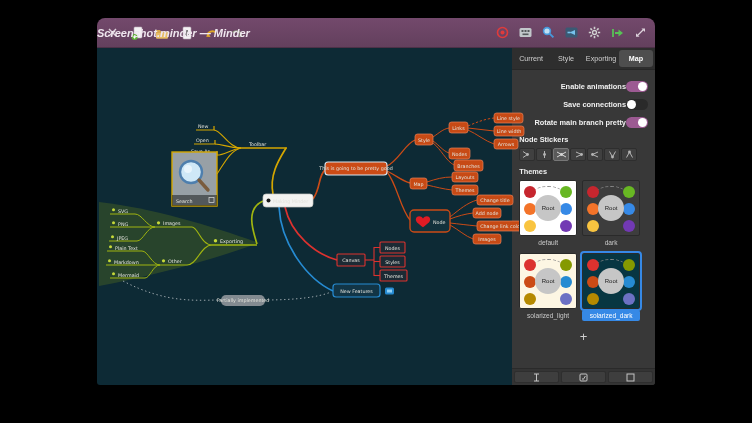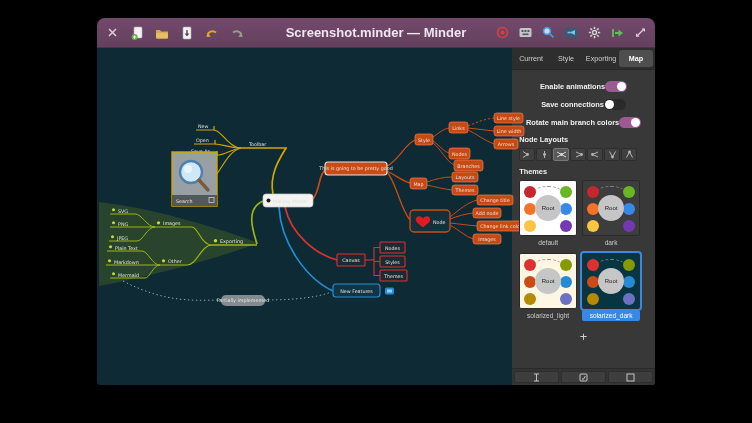--- a/index.html
+++ b/index.html
@@ -7,35 +7,35 @@
               font-family:"Liberation Sans","DejaVu Sans",sans-serif; }
   .window { position:absolute; left:97px; top:18px; width:558px; height:367px;
             border-radius:8px 8px 3px 3px; overflow:hidden; box-shadow:0 0 14px rgba(0,0,0,.8); }
 
   
   .titlebar { position:relative; height:30px; background:linear-gradient(#73496c,#63405d);
               border-bottom:1px solid #4d3148; display:flex; align-items:center; }
   .tb-left { display:flex; align-items:center; gap:9px; padding-left:7px; }
   .tb-right { position:absolute; right:7px; display:flex; align-items:center; gap:7px; }
   .tb-btn { width:16px; height:16px; display:flex; align-items:center; justify-content:center; cursor:default; }
-  .title { position:absolute; left:0; right:0; text-align:center; color:#efe6ee; font-size:13px; font-weight:bold; pointer-events:none; }
+  .title { position:absolute; left:0; right:0; text-align:left; color:#efe6ee; font-size:11px; font-weight:bold; pointer-events:none;font-style:italic; }
 
   
   .content { display:flex; height:337px; }
   .canvas { position:relative; width:430px; height:337px; background:#0d2a35; }
   .canvas svg { position:absolute; inset:0; }
   .mindmap text { font-family:"DejaVu Sans",sans-serif; font-size:4.8px; fill:#e3e3dc; }
 
   
   .sidebar { width:148px; height:337px; background:#383838; display:flex; flex-direction:column; color:#e8e8e8; }
   .tabs { display:flex; background:#2e2e2e; border-bottom:1px solid #272727; padding:2px; gap:1px; }
   .tab { flex:1; text-align:center; font-size:7.2px; color:#cfcfcf; padding:4px 0; border-radius:3px; }
   .tab.active { background:#4e4e4e; color:#fff; font-weight:bold; }
   .panel { padding:6px 7px 0 7px; flex:1; position:relative; }
-  .toggle-row { display:flex; align-items:center; justify-content:center; margin:5px 0 7px 0; }
+  .toggle-row { display:flex; align-items:center; justify-content:flex-end; margin:5px 0 7px 0; }
   .toggle-label { font-size:7.4px; font-weight:bold; color:#f0f0f0; }
   .switch { width:22px; height:11px; border-radius:6px; background:#2a2a2a; position:relative; flex:none; }
   .switch.on { background:#9c5a92; }
   .knob { position:absolute; top:1px; width:9px; height:9px; border-radius:50%; background:#fff; left:1px; }
   .switch.on .knob { left:12px; }
   .section-label { font-size:7.4px; font-weight:bold; color:#f0f0f0; margin:4px 0 4px 0; }
   .layout-row { display:flex; gap:1px; margin-bottom:6px; }
   .layout-btn { width:16px; height:13px; background:#404040; border:1px solid #2e2e2e; border-radius:2px;
                 display:flex; align-items:center; justify-content:center; }
   .layout-btn.active { background:#5a5a5a; border-color:#777; }
@@ -415,27 +415,27 @@
               <span class="knob"></span>
             </span>
         </div>
         <div class="toggle-row">
           <span class="toggle-label">Save connections</span>
           <span class="switch">
               <span class="knob"></span>
             </span>
         </div>
         <div class="toggle-row">
-          <span class="toggle-label">Rotate main branch colors</span>
+          <span class="toggle-label">Rotate main branch pretty</span>
           <span class="switch on">
               <span class="knob"></span>
             </span>
         </div>
 
-        <div class="section-label">Node Layouts</div>
+        <div class="section-label">Node Stickers</div>
         <div class="layout-row">
           <span class="layout-btn">
             <svg width="11" height="9">
                 <circle cx="5.5" cy="4.5" r="1.4" fill="#b5b5b5"></circle>
                 <path d="M5.5,4.5 L1,1.5 M5.5,4.5 L1,7.5" stroke="#b5b5b5" fill="none"></path>
               </svg>
             </span>
           <span class="layout-btn">
             <svg width="11" height="9">
                 <circle cx="5.5" cy="4.5" r="1.4" fill="#b5b5b5"></circle>

